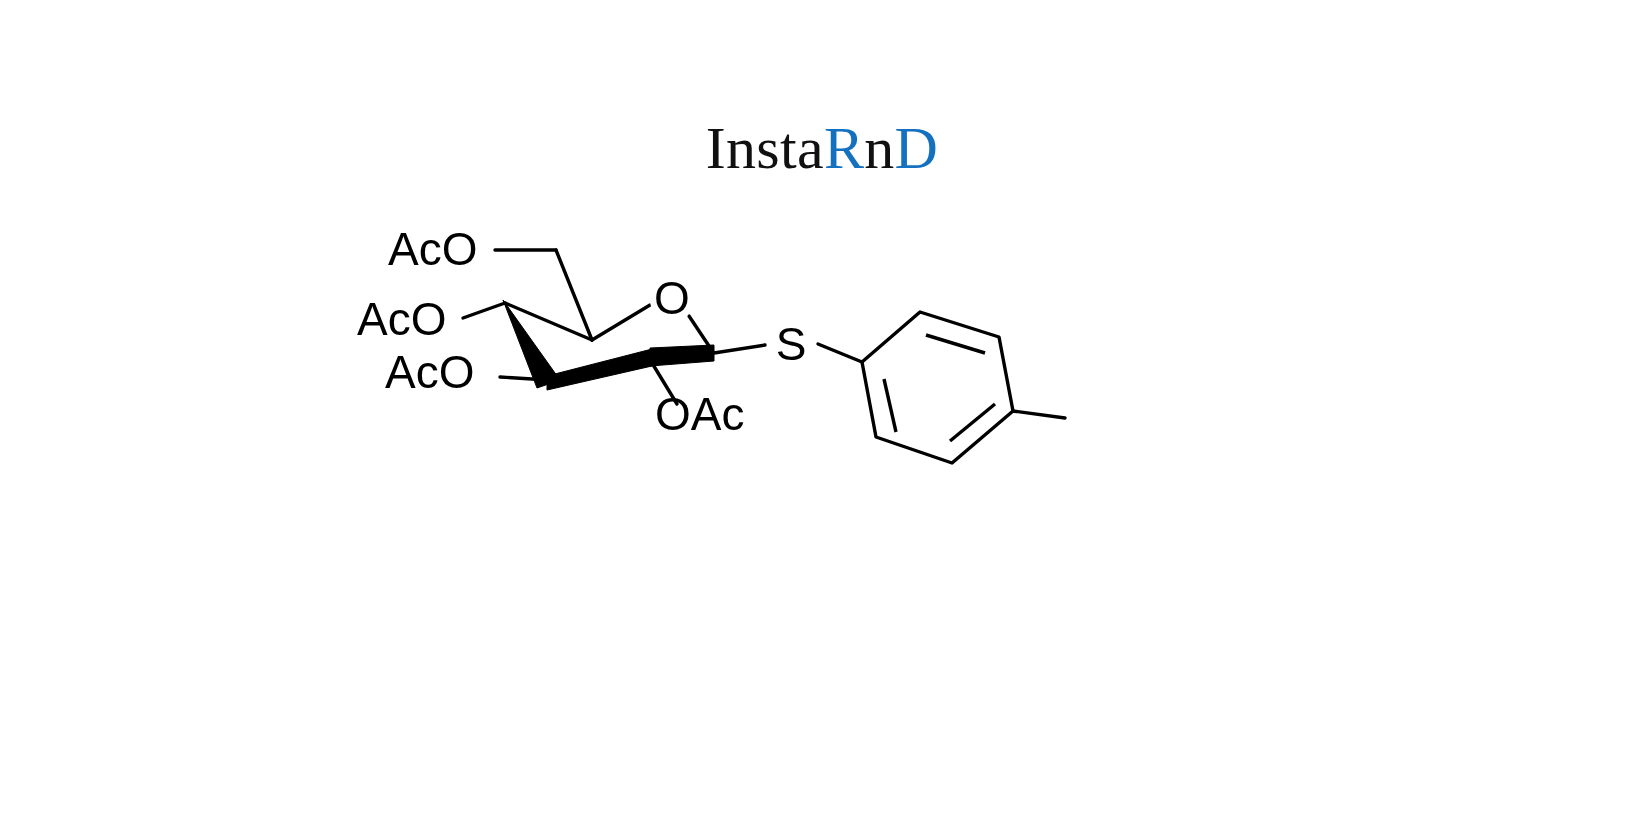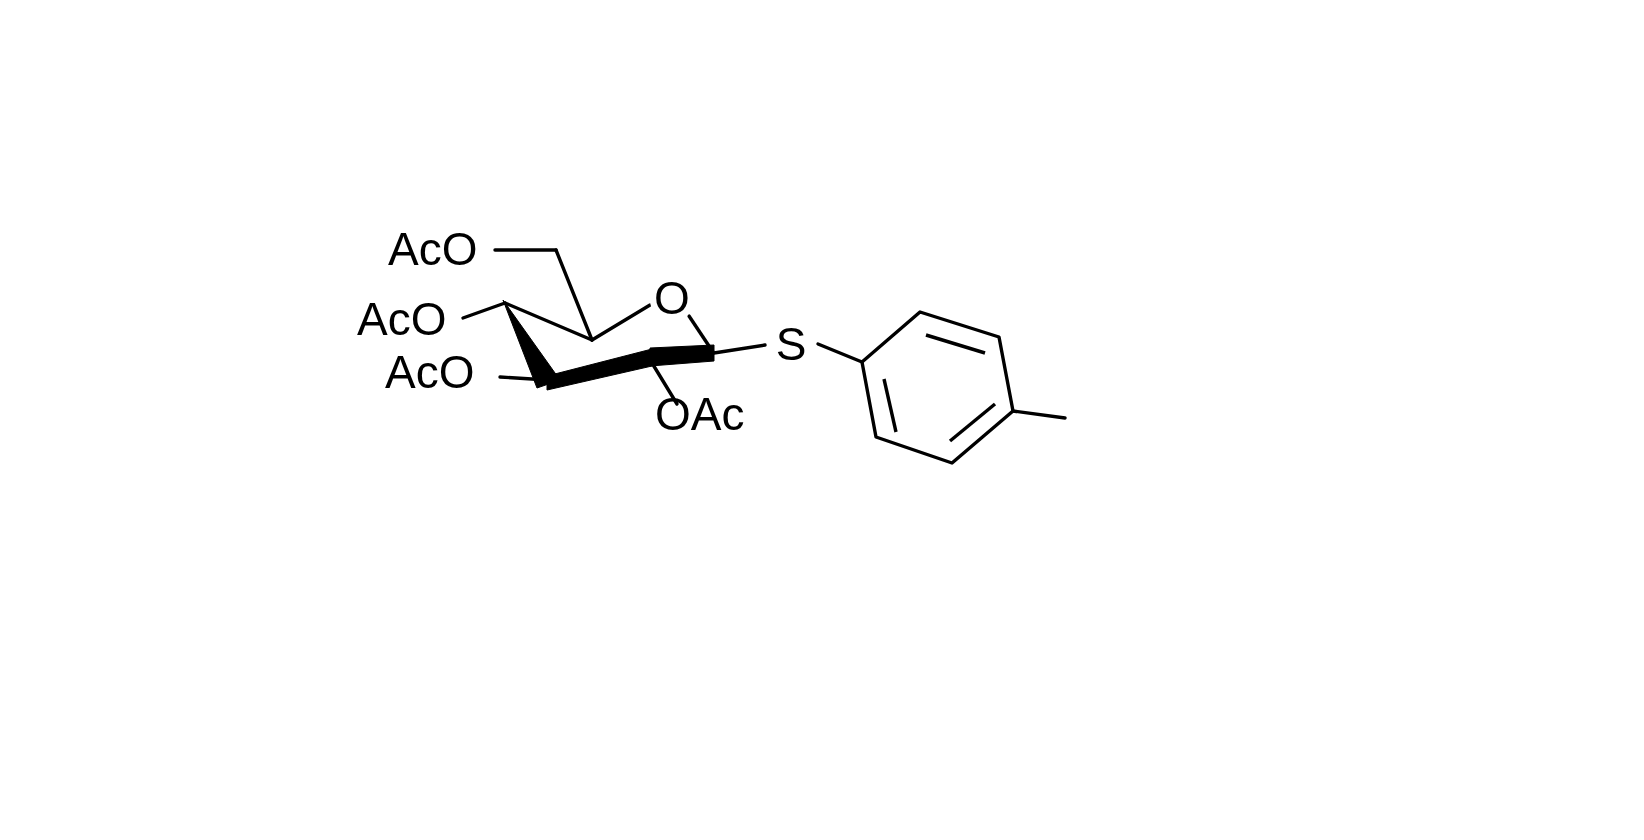--- a/index.html
+++ b/index.html
@@ -73,20 +73,23 @@
     font-size: 46px;
     fill: #000000;
     dominant-baseline: middle;
   }
 </style>
 </head>
 <body>
 
 <div id="canvas">
 
+  <div class="logo">
+    <span style="color:#111111;">Insta</span><span style="color:#1471c0;">R</span><span style="color:#111111;">n</span><span style="color:#1471c0;">D</span>
+  </div>
 
   <svg id="structure" viewBox="0 0 1644 840">
 
     <path class="bond-thin" d="M 463 318 L 505 303"></path>
     <path class="bond-thin" d="M 505 303 L 592 340"></path>
     <path class="bond-thin" d="M 592 340 L 650 305"></path>
     <path class="bond-thin" d="M 689 316 L 713 352"></path>
 
     <path class="bond-thin" d="M 592 340 L 556 250"></path>
     <path class="bond-thin" d="M 556 250 L 495 250"></path>

